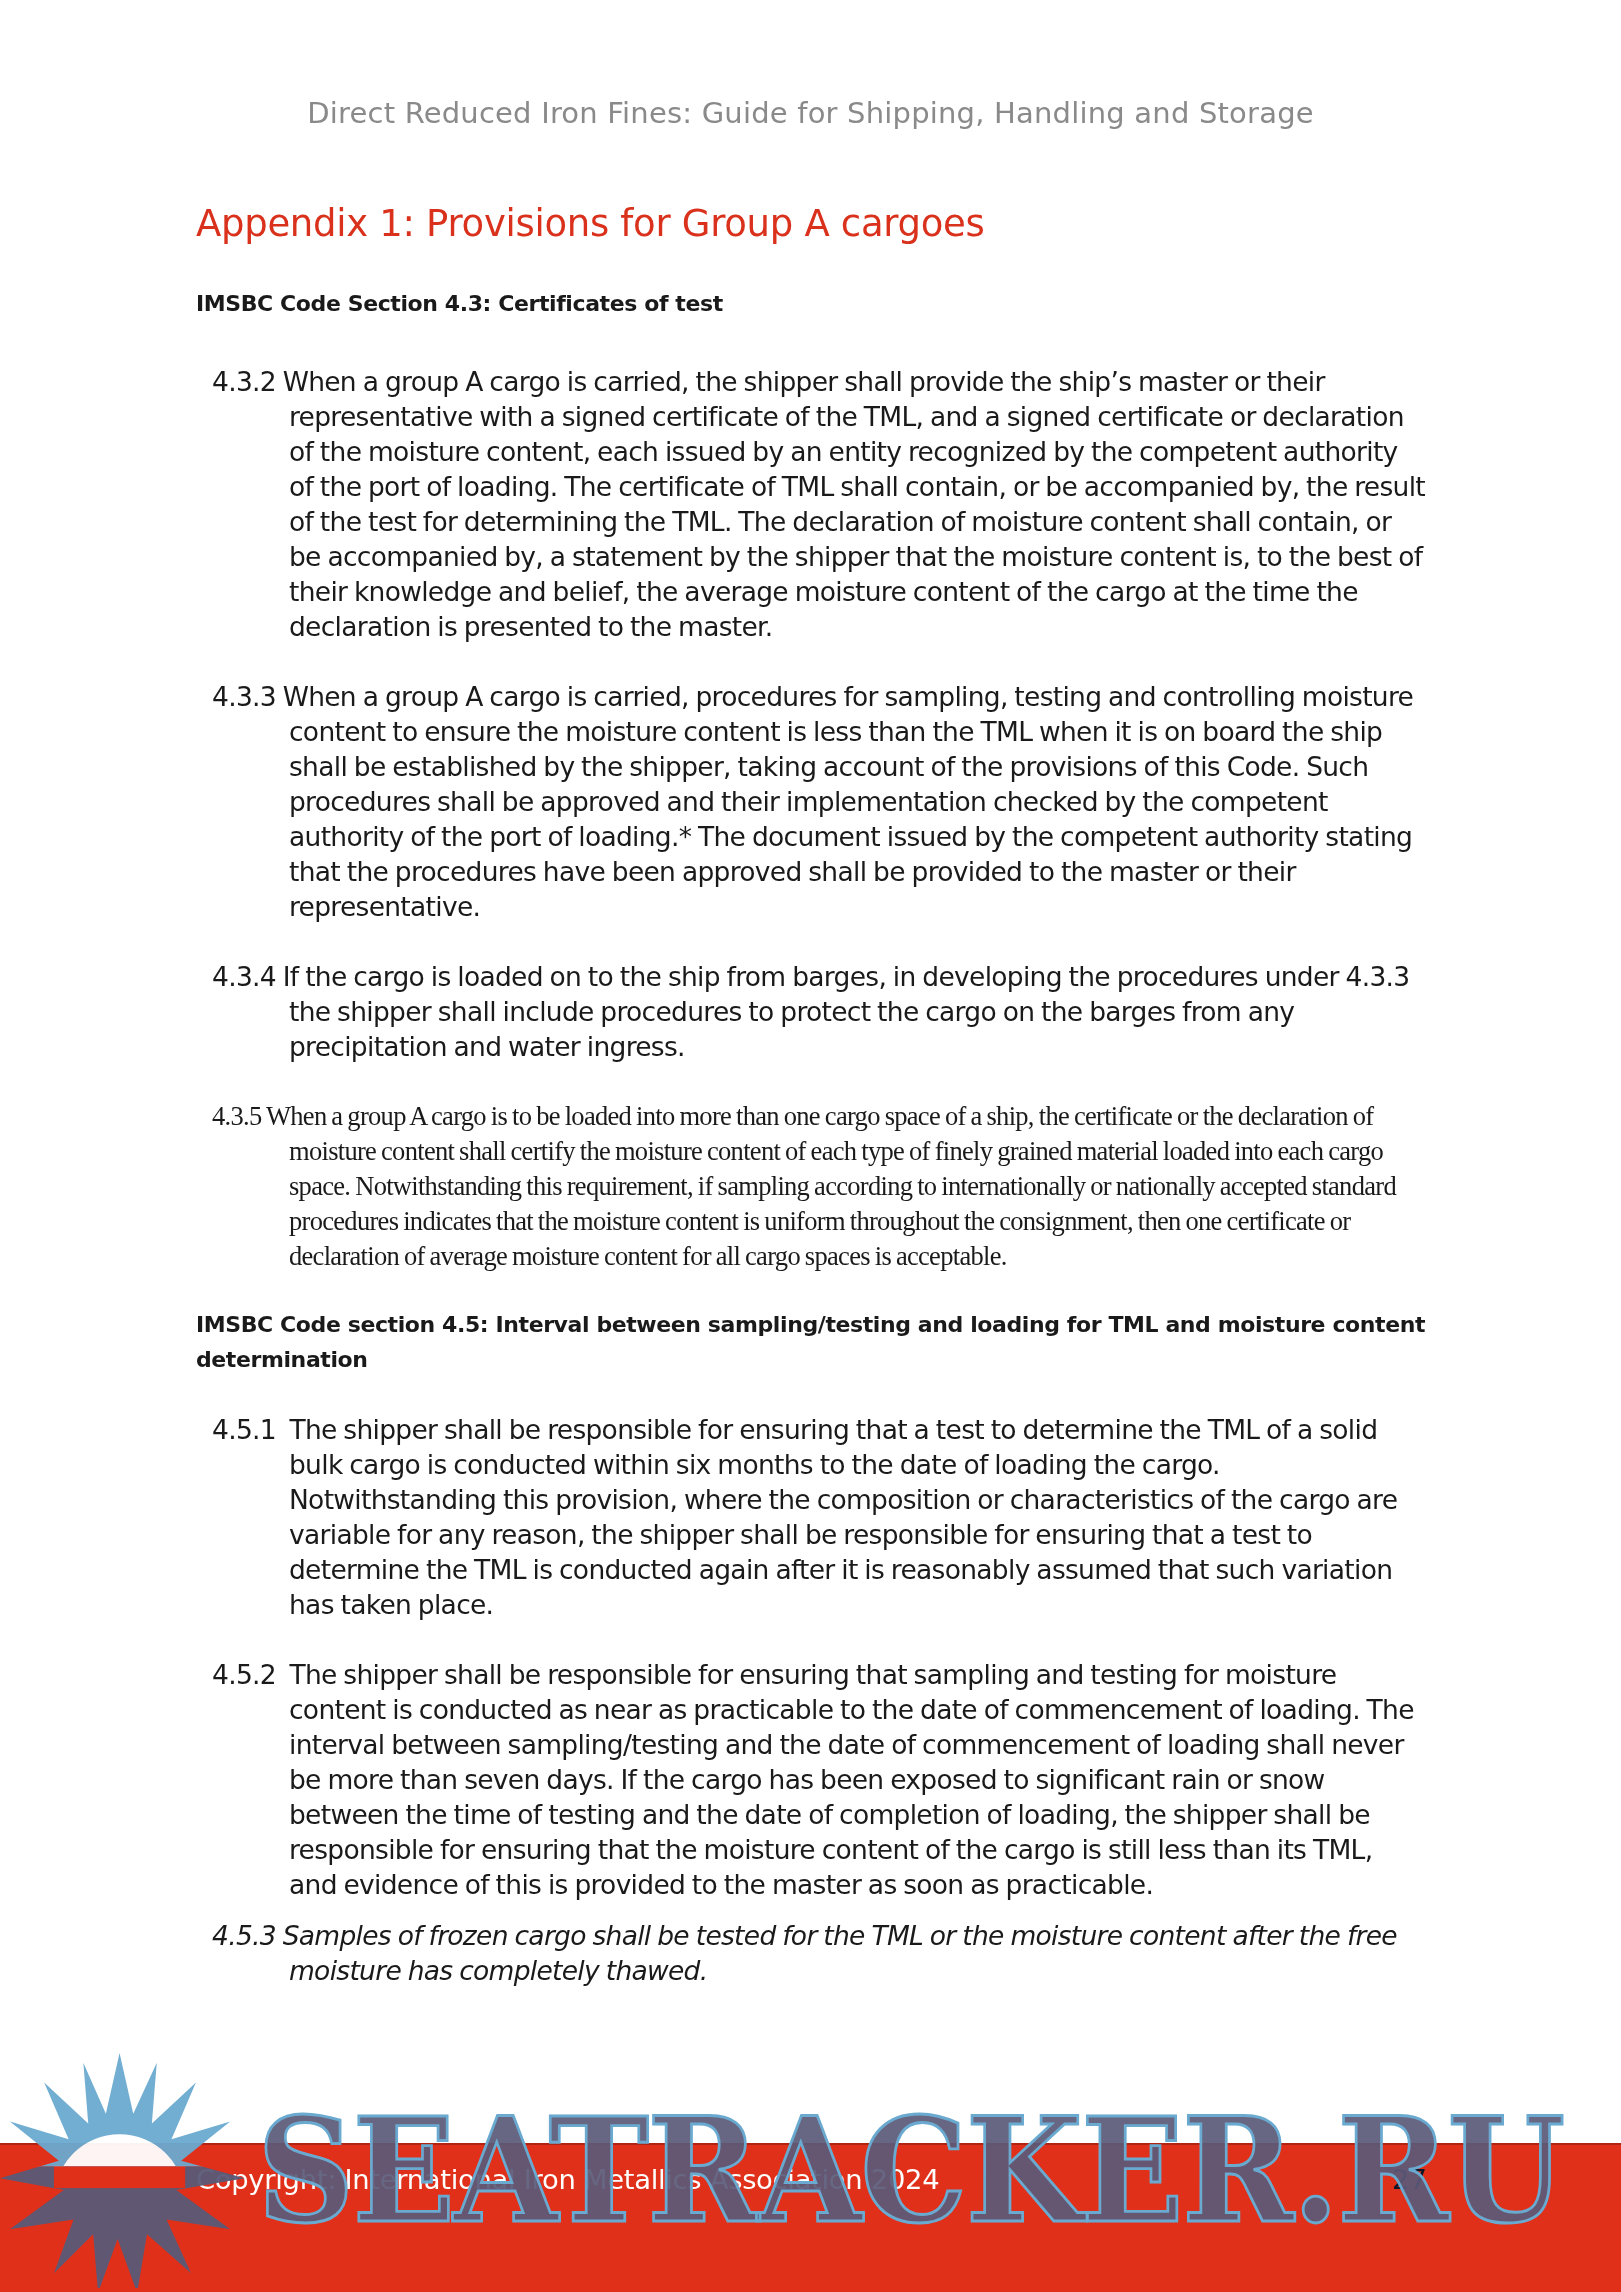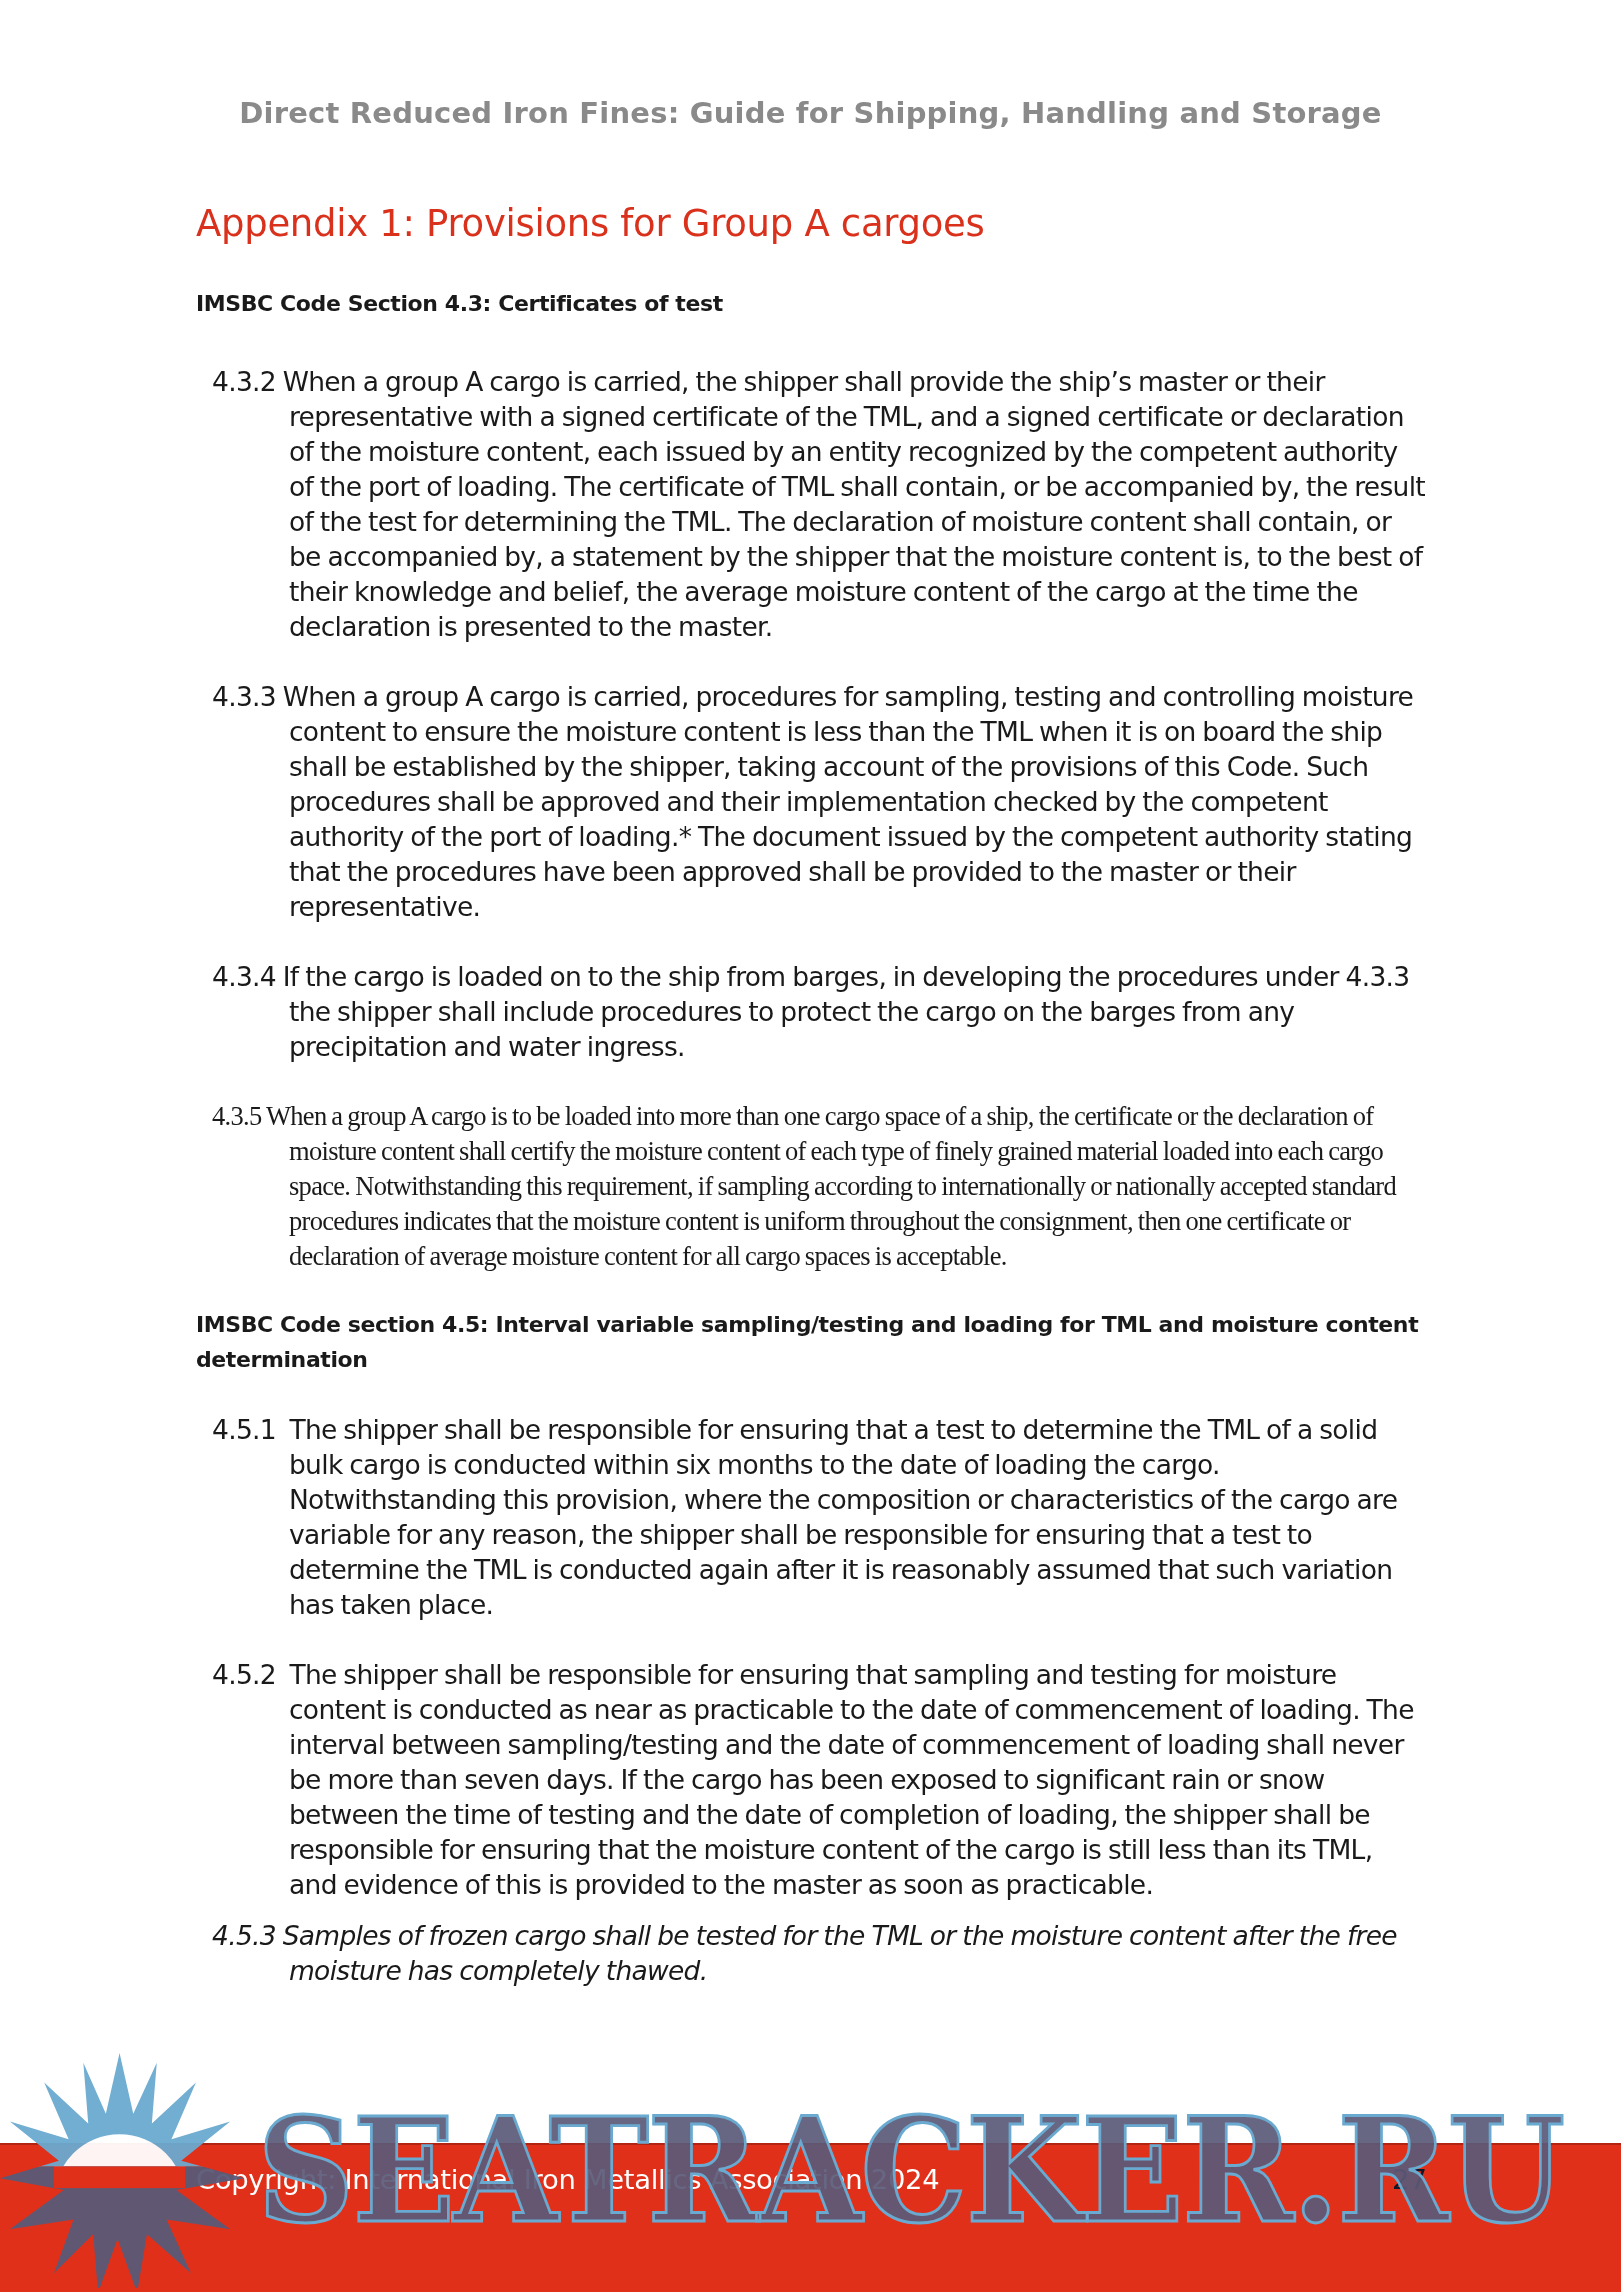--- a/index.html
+++ b/index.html
@@ -3,21 +3,21 @@
 <meta charset="utf-8">
 <style>
   html, body { margin: 0; padding: 0; background: #ffffff; }
   body {
     width: 1621px; height: 2293px; position: relative; overflow: hidden;
     font-family: "Liberation Sans", sans-serif; color: #1a1a1a;
   }
   .running-header {
     position: absolute; top: 96px; left: 0; width: 1621px; text-align: center;
     font-size: 29px; color: #8a8a8a; letter-spacing: 0.2px;
-    font-family: "DejaVu Sans", sans-serif; font-weight: 700;
+    font-family: "DejaVu Sans", sans-serif; font-weight: 400;
   }
   .content { position: absolute; left: 196px; top: 196px; width: 1245px; }
   .page-title {
     font-size: 37px; color: #d9311c; margin: 5.9px 0 0 0; font-weight: normal;
     font-family: "DejaVu Sans", sans-serif; letter-spacing: -0.3px;
   }
   .section-heading {
     font-size: 22px; font-weight: bold; margin: 0; line-height: 35px;
     font-family: "DejaVu Sans", sans-serif; letter-spacing: -0.4px;
   }
@@ -70,21 +70,21 @@
   <h2 class="section-heading h1">IMSBC Code Section 4.3: Certificates of test</h2>
 
   <p class="clause c432"><span class="num">4.3.2</span> <span>When a group A cargo is carried, the shipper shall provide the ship’s master or their representative with a signed certificate of the TML, and a signed certificate or declaration of the moisture content, each issued by an entity recognized by the competent authority of the port of loading. The certificate of TML shall contain, or be accompanied by, the result of the test for determining the TML. The declaration of moisture content shall contain, or be accompanied by, a statement by the shipper that the moisture content is, to the best of their knowledge and belief, the average moisture content of the cargo at the time the declaration is presented to the master.</span></p>
 
   <p class="clause c433"><span class="num">4.3.3</span> <span>When a group A cargo is carried, procedures for sampling, testing and controlling moisture content to ensure the moisture content is less than the TML when it is on board the ship shall be established by the shipper, taking account of the provisions of this Code. Such procedures shall be approved and their implementation checked by the competent authority of the port of loading.* The document issued by the competent authority stating that the procedures have been approved shall be provided to the master or their representative.</span></p>
 
   <p class="clause c434"><span class="num">4.3.4</span> <span>If the cargo is loaded on to the ship from barges, in developing the procedures under 4.3.3 the shipper shall include procedures to protect the cargo on the barges from any precipitation and water ingress.</span></p>
 
   <p class="clause c435"><span class="num">4.3.5</span> <span>When a group A cargo is to be loaded into more than one cargo space of a ship, the certificate or the declaration of moisture content shall certify the moisture content of each type of finely grained material loaded into each cargo space. Notwithstanding this requirement, if sampling according to internationally or nationally accepted standard procedures indicates that the moisture content is uniform throughout the consignment, then one certificate or declaration of average moisture content for all cargo spaces is acceptable.</span></p>
 
-  <h2 class="section-heading h2">IMSBC Code section 4.5: Interval variable sampling/testing and loading for TML and moisture content determination</h2>
+  <h2 class="section-heading h2">IMSBC Code section 4.5: Interval between sampling/testing and loading for TML and moisture content determination</h2>
 
   <p class="clause c451"><span class="num">4.5.1</span>&nbsp; <span>The shipper shall be responsible for ensuring that a test to determine the TML of a solid bulk cargo is conducted within six months to the date of loading the cargo. Notwithstanding this provision, where the composition or characteristics of the cargo are variable for any reason, the shipper shall be responsible for ensuring that a test to determine the TML is conducted again after it is reasonably assumed that such variation has taken place.</span></p>
 
   <p class="clause c452"><span class="num">4.5.2</span>&nbsp; <span>The shipper shall be responsible for ensuring that sampling and testing for moisture content is conducted as near as practicable to the date of commencement of loading. The interval between sampling/testing and the date of commencement of loading shall never be more than seven days. If the cargo has been exposed to significant rain or snow between the time of testing and the date of completion of loading, the shipper shall be responsible for ensuring that the moisture content of the cargo is still less than its TML, and evidence of this is provided to the master as soon as practicable.</span></p>
 
   <p class="clause c453"><span class="num">4.5.3</span> <span>Samples of frozen cargo shall be tested for the TML or the moisture content after the free moisture has completely thawed.</span></p>
 </div>
 
 <div class="footer-bar"></div>
 <div class="footer-copyright">Copyright: International Iron Metallics Association 2024</div>

